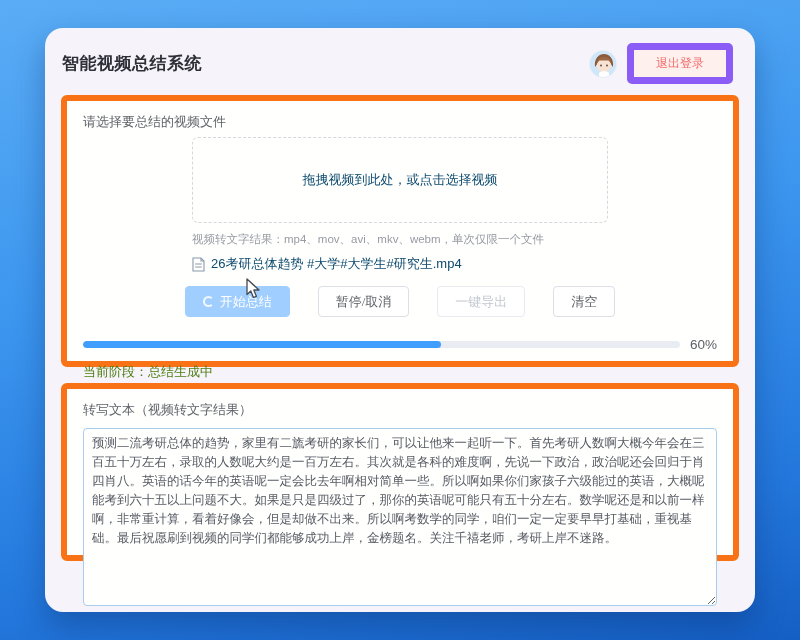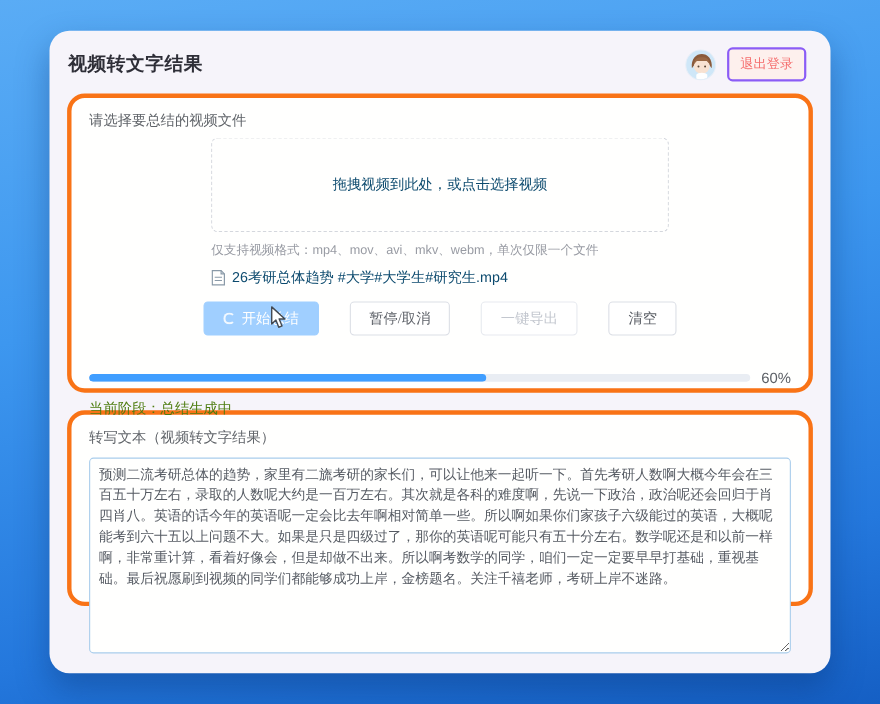--- a/index.html
+++ b/index.html
@@ -25,29 +25,29 @@
     padding: 15px 22px 11px 17px;
   }
   .app-title { font-size: 17px; font-weight: bold; color: #2e2e37; letter-spacing: .5px; }
   .header-right { display: flex; align-items: center; gap: 10px; }
   .avatar {
     width: 28px; height: 28px; border-radius: 50%;
     overflow: hidden; background: #cfe7f8; flex: 0 0 auto;
     border: 1px solid #e7eef7;
   }
   .logout-btn {
-    background: #fdf0ed; border: 2px solid #8b5cf6; color: #f56c6c;
-    border-radius: 5px; font-size: 12px; padding: 5px 10px; cursor: pointer;
+    background: #fdf0ed; border: 7px solid #8b5cf6; color: #f56c6c;
+    border-radius: 5px; font-size: 12px; padding: 5px 22px; cursor: pointer;
     font-family: inherit;
   }
 
   
   .panel {
     margin: 0 16px; background: #fffffe;
-    border: 4px solid #f97316; border-radius: 16px;
+    border: 6px solid #f97316; border-radius: 6px;
     padding: 12px 16px;
   }
   .panel-upload { height: 272px; }
   .panel-transcript { margin-top: 16px; height: 178px; }
   .section-label { font-size: 13px; color: #5f6368; }
 
   .center-col { width: 416px; margin: 6px auto 0; }
   .dropzone {
     height: 86px; border: 1px dashed #d4d7dd; border-radius: 6px;
     display: flex; align-items: center; justify-content: center;
@@ -67,21 +67,21 @@
     display: inline-flex; align-items: center; gap: 6px;
   }
   .spinner {
     width: 11px; height: 11px; border-radius: 50%;
     border: 2px solid rgba(255,255,255,.85); border-right-color: transparent;
     display: inline-block;
   }
   .btn-plain { background: #ffffff; border: 1px solid #dcdfe6; color: #5b5f66; font-family: Liberation Serif, serif; }
   .btn-disabled { color: #c3c7cf; border-color: #e7eaef; cursor: not-allowed; }
 
-  .progress-row { display: flex; align-items: center; gap: 10px; margin-top: 31px; }
+  .progress-row { display: flex; align-items: center; gap: 10px; margin-top: 20px; }
   .progress-track { flex: 1; height: 7px; background: #e9edf3; border-radius: 4px; overflow: hidden; }
   .progress-fill { height: 100%; background: #409eff; border-radius: 4px; width: 0; }
   .progress-label { font-size: 13.5px; color: #5c6066; }
   .stage-label { margin-top: 11px; font-size: 13px; color: #4d7c0f; }
 
   .transcript-area {
     display: block; width: 100%; height: 178px; margin-top: 9px;
     border: 1px solid #a9cdec; border-radius: 4px;
     padding: 5px 8px; background: #fffffe;
     font-family: inherit; font-size: 12.5px; line-height: 19px; color: #565b63;
@@ -90,21 +90,21 @@
 
   
   .mouse-cursor { position: absolute; left: 246px; top: 278px; z-index: 20; pointer-events: none; }
 </style>
 </head>
 <body>
 
 <div class="card">
 
   <div class="card-header">
-    <div class="app-title">视频转文字结果</div>
+    <div class="app-title">智能视频总结系统</div>
     <div class="header-right">
       <div class="avatar">
         <svg viewBox="0 0 28 28" width="28" height="28">
           <rect width="28" height="28" fill="#cfe7f8"></rect>
           <path d="M5 16 C4 7 9 3 14 3 C19 3 24 7 23 16 L20 12 L8 12 Z" fill="#8a5a3b"></path>
           <circle cx="14" cy="14" r="7.2" fill="#f8e2d2"></circle>
           <path d="M6.8 12.5 C7 7.5 10 6 14 6 C18 6 21 7.5 21.2 12.5 L18.5 9.5 L9.5 9.5 Z" fill="#9a6845"></path>
           <circle cx="11" cy="14.5" r="0.9" fill="#5a4636"></circle>
           <circle cx="17" cy="14.5" r="0.9" fill="#5a4636"></circle>
           <path d="M9 22 C10 19.5 18 19.5 19 22 L19 28 L9 28 Z" fill="#ffffff"></path>
@@ -114,21 +114,21 @@
     </div>
   </div>
 
   <div class="panel panel-upload">
     <div class="section-label">请选择要总结的视频文件</div>
 
     <div class="center-col">
       <div class="dropzone">
         <span>拖拽视频到此处，或点击选择视频</span>
       </div>
-      <div class="format-hint">仅支持视频格式：mp4、mov、avi、mkv、webm，单次仅限一个文件</div>
+      <div class="format-hint">视频转文字结果：mp4、mov、avi、mkv、webm，单次仅限一个文件</div>
       <div class="file-row">
         <svg class="file-icon" viewBox="0 0 13 15">
           <path d="M1 1 H9 L12 4 V14 H1 Z" fill="none" stroke="#8a9aa8" stroke-width="1.1"></path>
           <path d="M9 1 V4 H12" fill="none" stroke="#8a9aa8" stroke-width="1.1"></path>
           <line x1="3.2" y1="7" x2="9.8" y2="7" stroke="#8a9aa8" stroke-width="1"></line>
           <line x1="3.2" y1="10" x2="9.8" y2="10" stroke="#8a9aa8" stroke-width="1"></line>
         </svg>
         <span>26考研总体趋势 #大学#大学生#研究生.mp4</span>
       </div>
 

